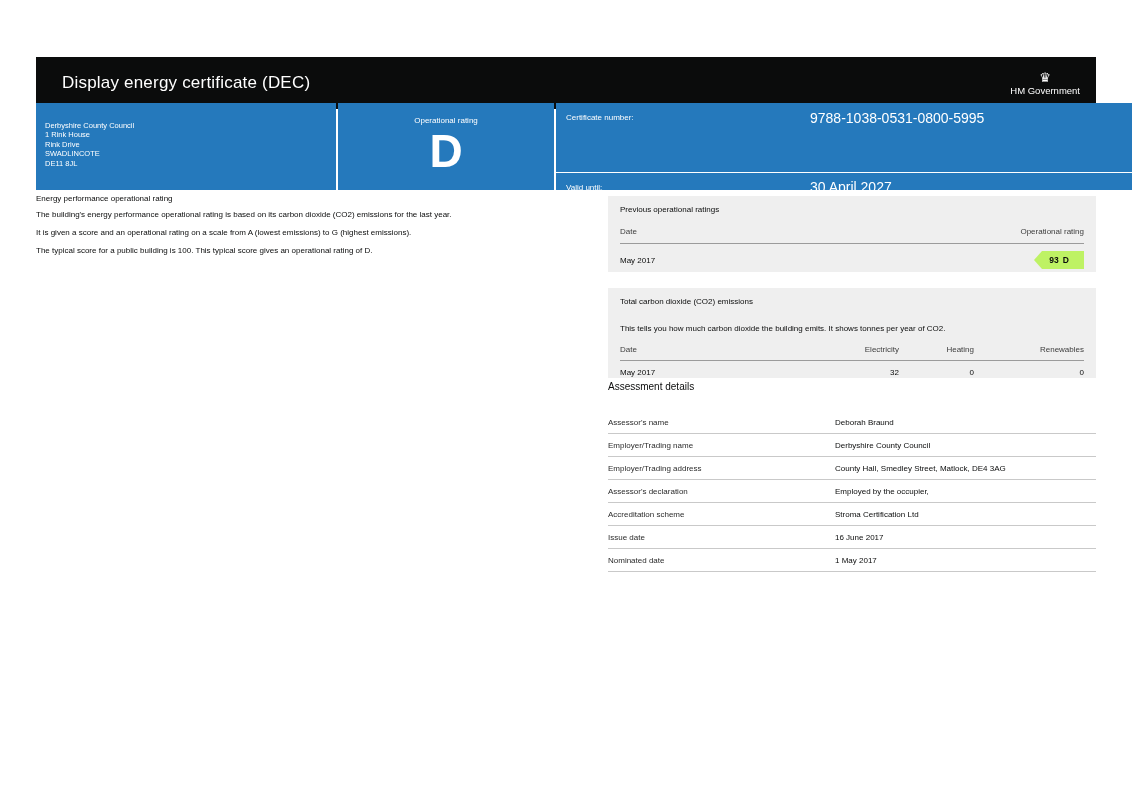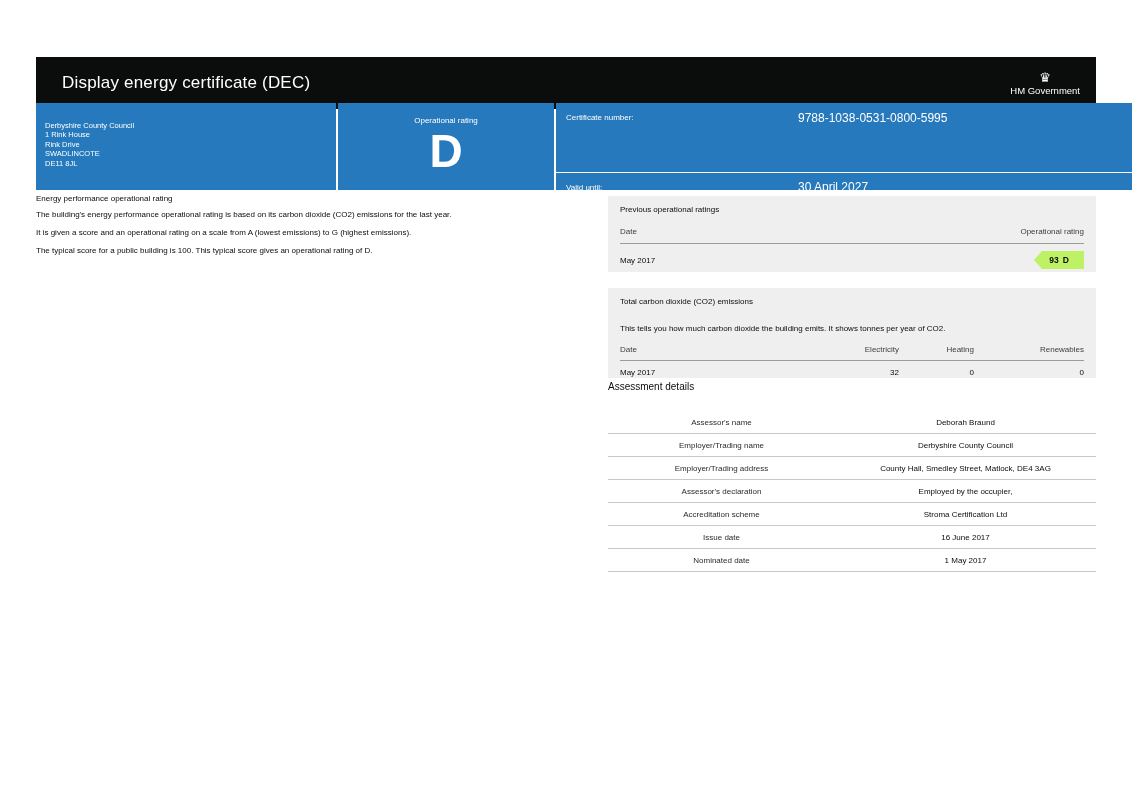--- a/index.html
+++ b/index.html
@@ -72,21 +72,21 @@
 
   .band-details { left: 556px; width: 579px; }
   .detail-row {
     height: 29px;
     display: flex;
     align-items: center;
     position: relative;
   }
   .detail-row + .detail-row { border-top: 1px solid #ffffff; margin-top: 40px; }
   .detail-label { font-size: 8px; margin-left: 10px; }
-  .detail-value { font-size: 12px; position: absolute; left: 242px; }
+  .detail-value { font-size: 14px; position: absolute; left: 254px; }
 
   
   .intro {
     position: absolute;
     left: 36px; top: 194px;
     width: 545px;
     font-size: 8px;
     line-height: 10px;
   }
   .intro-heading { font-size: 8px; font-weight: 400; margin-bottom: 6px; }
@@ -152,21 +152,20 @@
     position: absolute;
     left: 608px; top: 381px;
     width: 488px;
   }
   .assessment-heading { font-size: 10px; margin-bottom: 19px; }
   .assess-row {
     display: flex;
     padding: 7px 0 6px 0;
     border-bottom: 1px solid #c9c9c9;
     font-size: 8px;
-    text-align: center;
   }
   .assess-label { width: 227px; color: #2b2b2b; }
   .assess-value { flex: 1; }
 </style>
 </head>
 <body>
 
 <div class="page">
 
   <div class="masthead">

